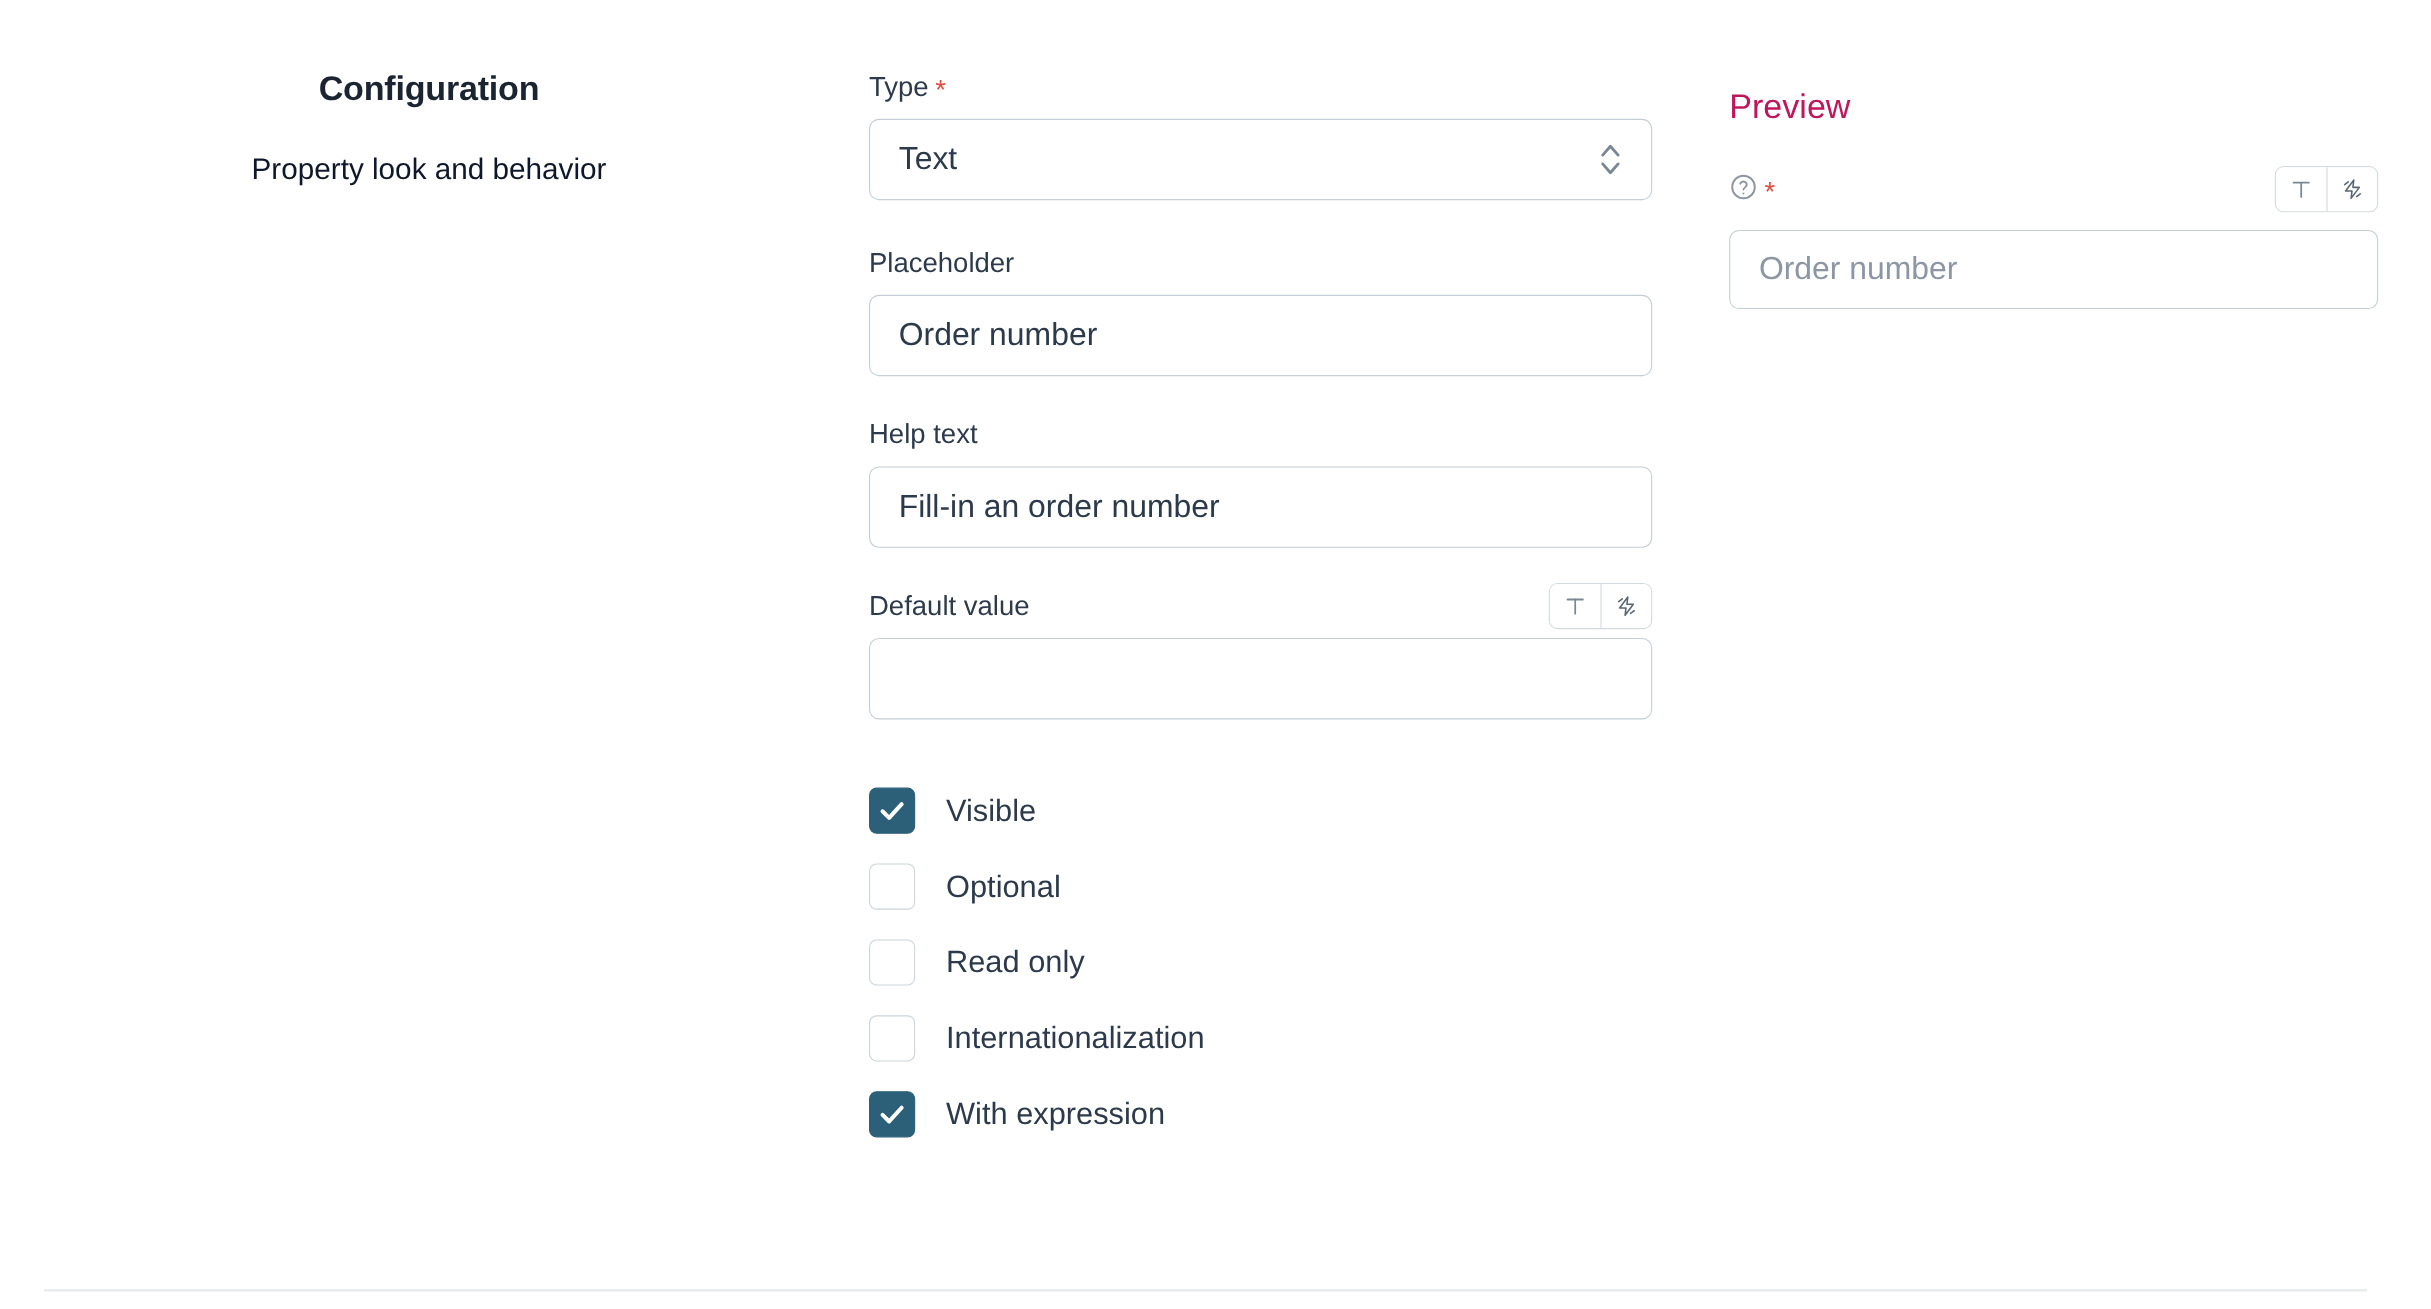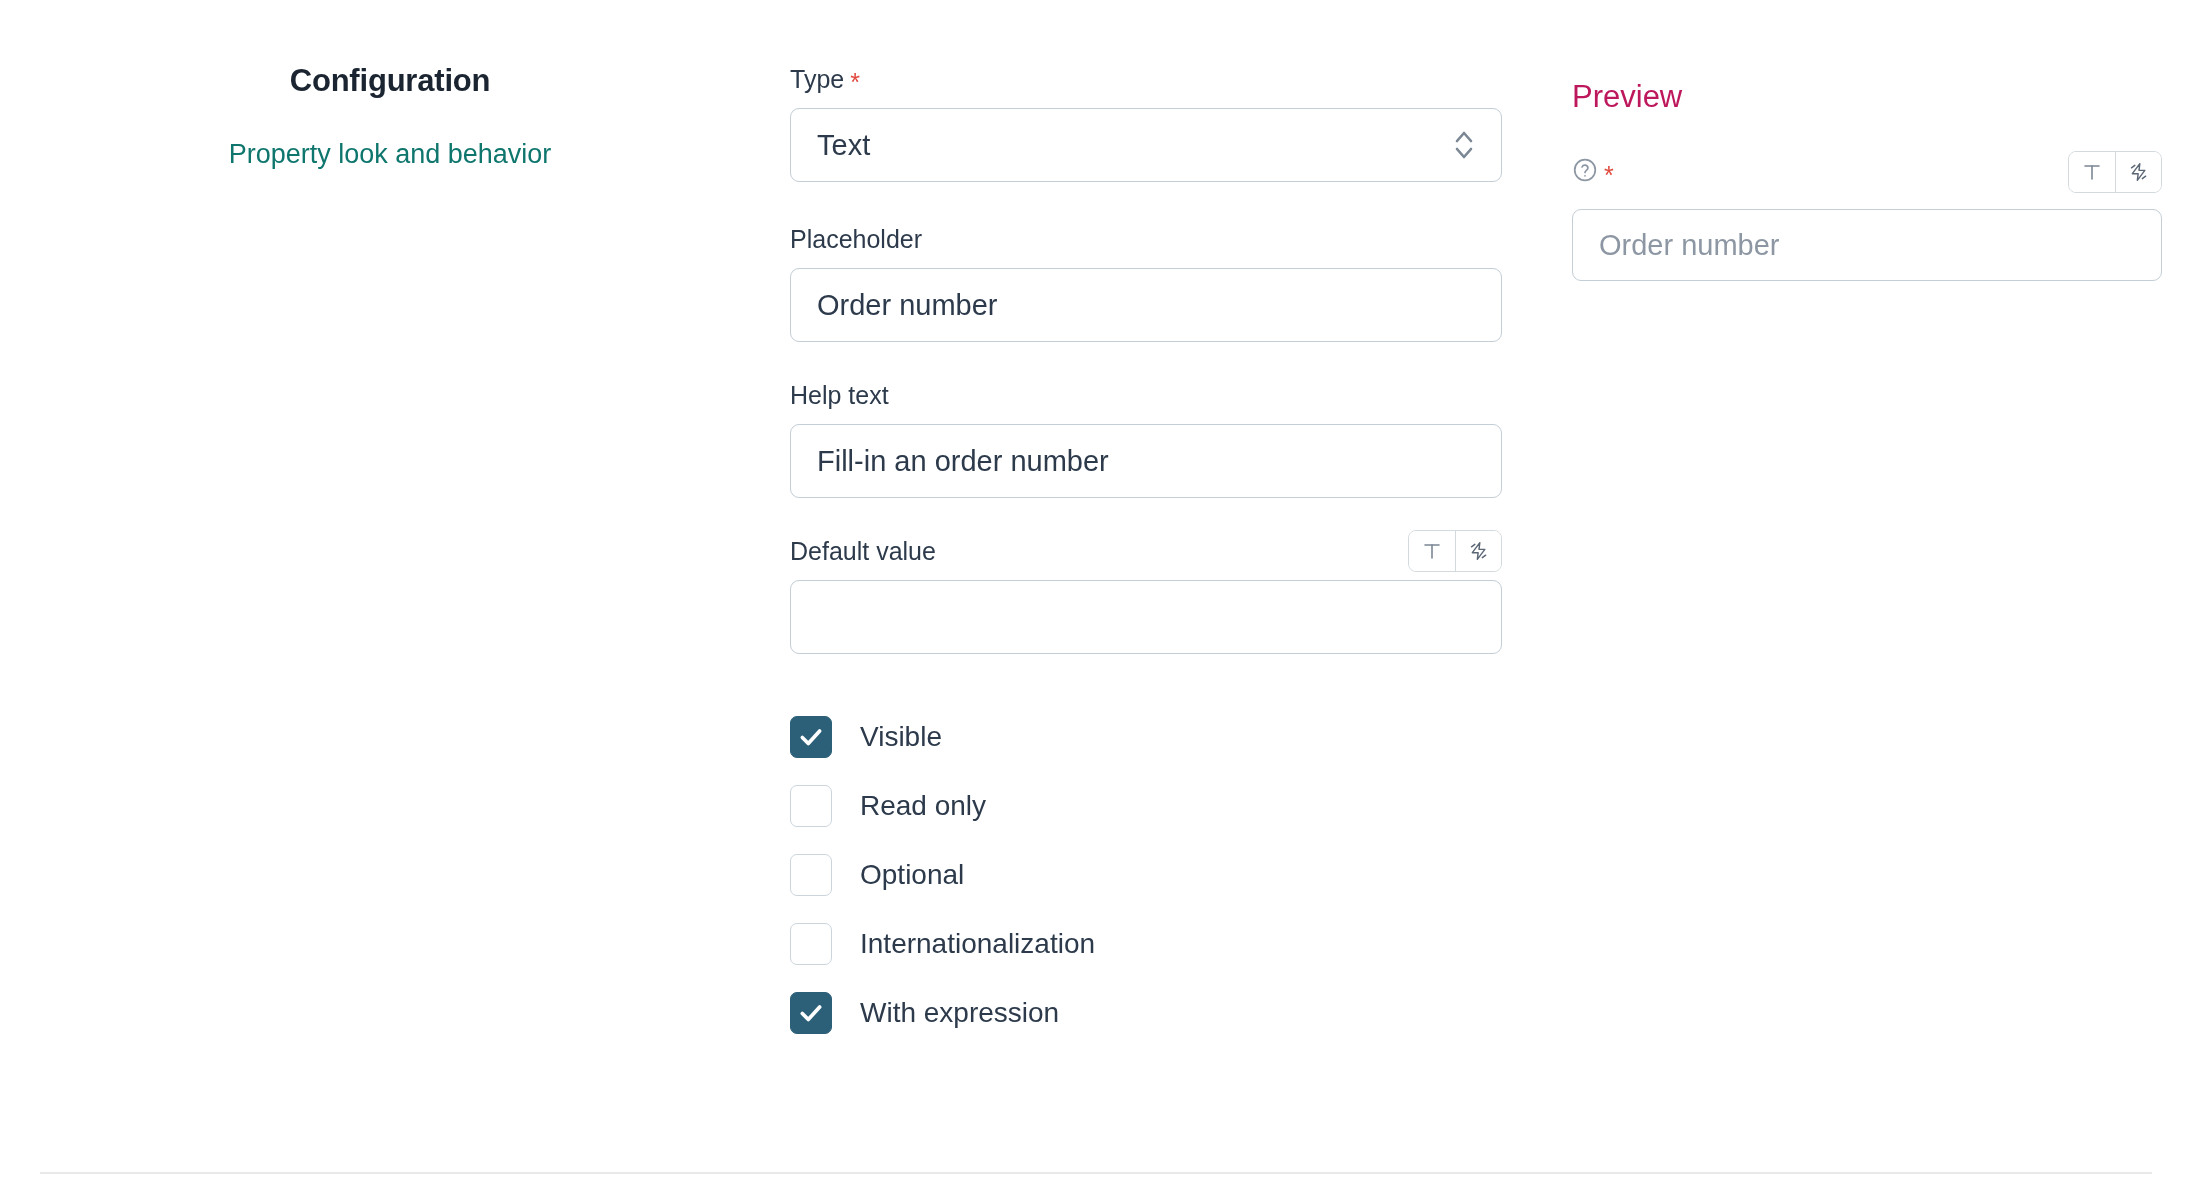--- a/index.html
+++ b/index.html
@@ -49,21 +49,21 @@
     font-size: 31px;
     font-weight: bold;
     letter-spacing: -0.2px;
     color: #1b2431;
     margin: 0 0 0 0;
     line-height: 1.2;
   }
   .section-sub {
     font-size: 27px;
     font-weight: normal;
-    color: #0f766e;
+    color: #0f172a;
     margin-top: 38px;
     line-height: 1.3;
   }
 
   
   .field { margin-bottom: 36px; }
   .field.first { margin-bottom: 40px; }
 
   .field-label-row {
     display: flex;
@@ -295,26 +295,26 @@
         <span class="box checked">
           <svg width="26" height="26" viewBox="0 0 24 24" fill="none" stroke="#ffffff" stroke-width="3.4" stroke-linecap="round" stroke-linejoin="round">
             <polyline points="4,12.5 9.5,18 20,6.5"></polyline>
           </svg>
         </span>
         <span class="check-label">Visible</span>
       </div>
 
       <div class="check-row">
         <span class="box"></span>
+        <span class="check-label">Optional</span>
+      </div>
+
+      <div class="check-row">
+        <span class="box"></span>
         <span class="check-label">Read only</span>
-      </div>
-
-      <div class="check-row">
-        <span class="box"></span>
-        <span class="check-label">Optional</span>
       </div>
 
       <div class="check-row">
         <span class="box"></span>
         <span class="check-label">Internationalization</span>
       </div>
 
       <div class="check-row">
         <span class="box checked">
           <svg width="26" height="26" viewBox="0 0 24 24" fill="none" stroke="#ffffff" stroke-width="3.4" stroke-linecap="round" stroke-linejoin="round">

